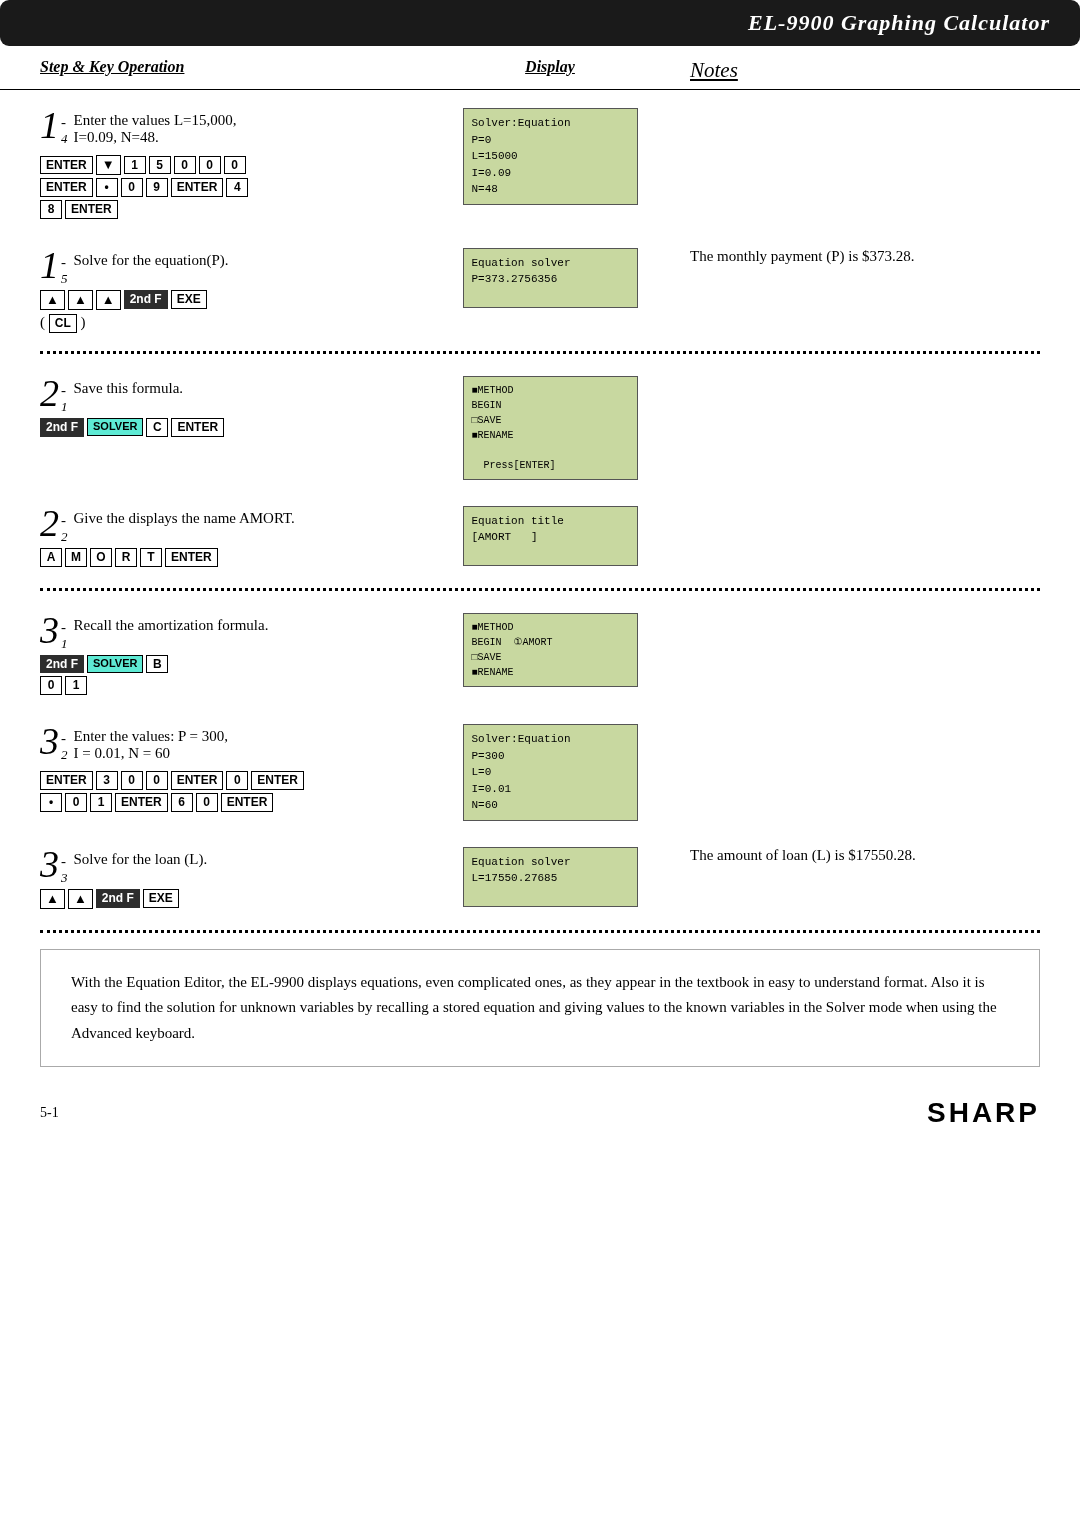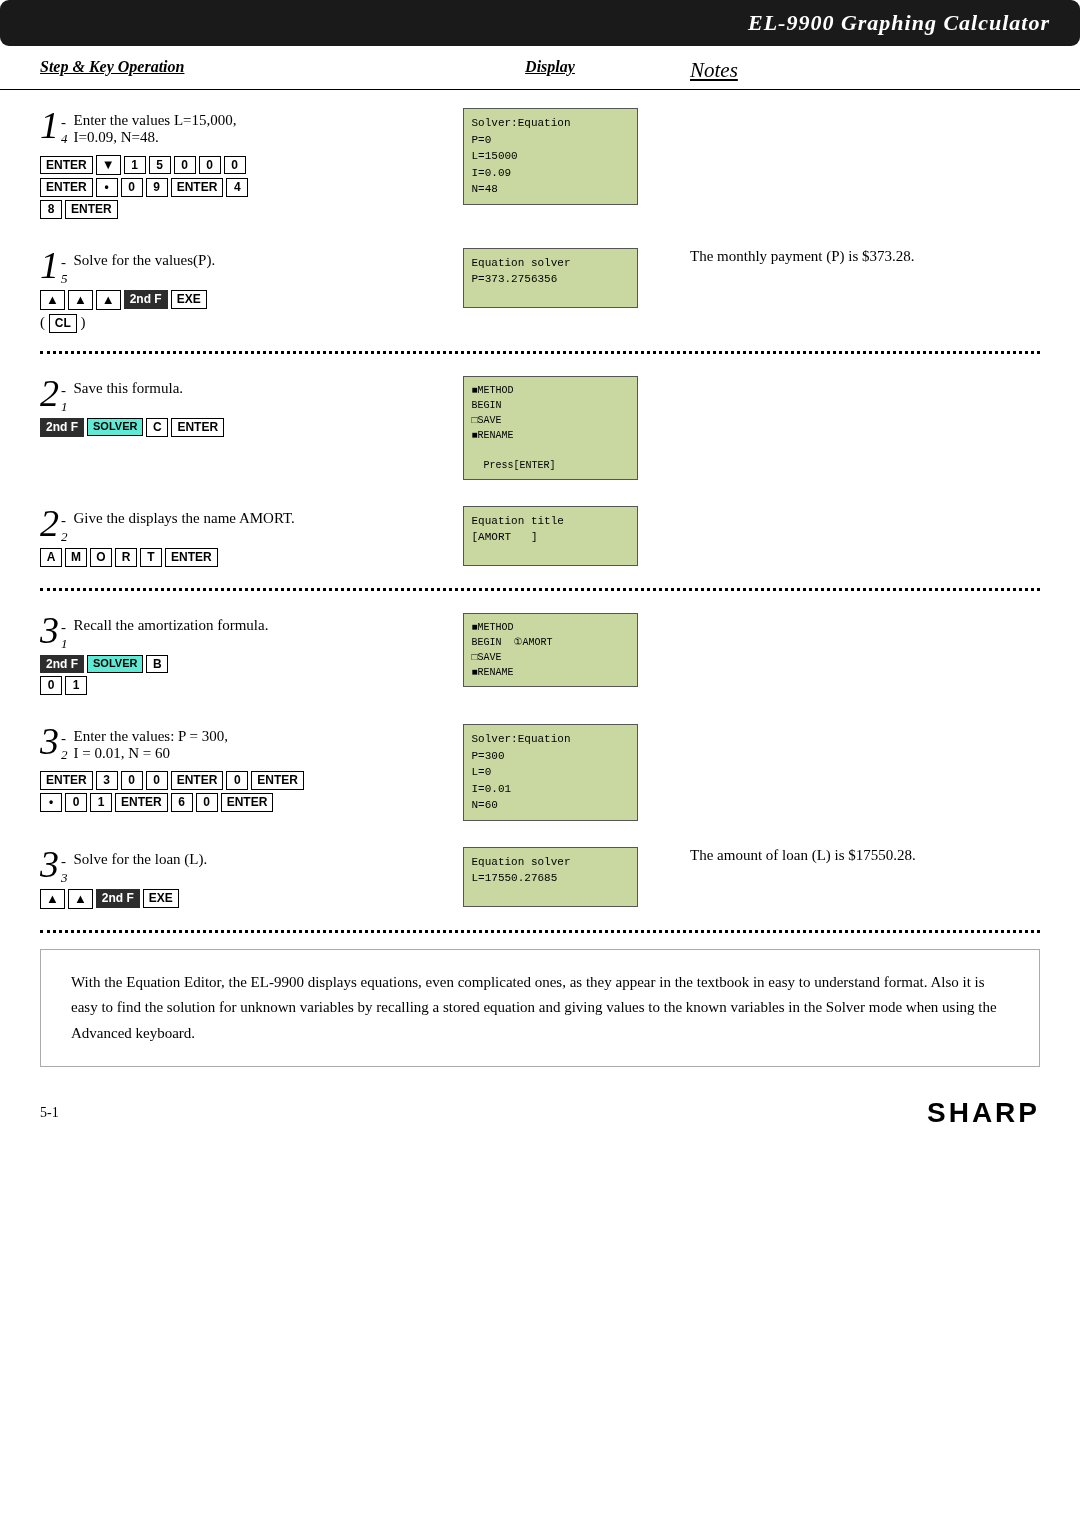--- a/index.html
+++ b/index.html
@@ -204,21 +204,21 @@
   </div>
 
   <div class="step-row">
     <div class="step-left">
       <div class="step-numblock">
         <span class="step-big">1</span>
         <div class="step-dash-sub">
           <span class="step-dash">-</span>
           <span class="step-subsup">5</span>
         </div>
-        <span class="step-text" style="margin-left:6px; margin-top:6px;">Solve for the values(P).</span>
+        <span class="step-text" style="margin-left:6px; margin-top:6px;">Solve for the equation(P).</span>
       </div>
       <div class="key-row">
         <span class="key key-triangle">▲</span>
         <span class="key key-triangle">▲</span>
         <span class="key key-triangle">▲</span>
         <span class="key key-2ndf">2nd F</span>
         <span class="key">EXE</span>
       </div>
       <div class="paren">
         ( <span class="key">CL</span> )

